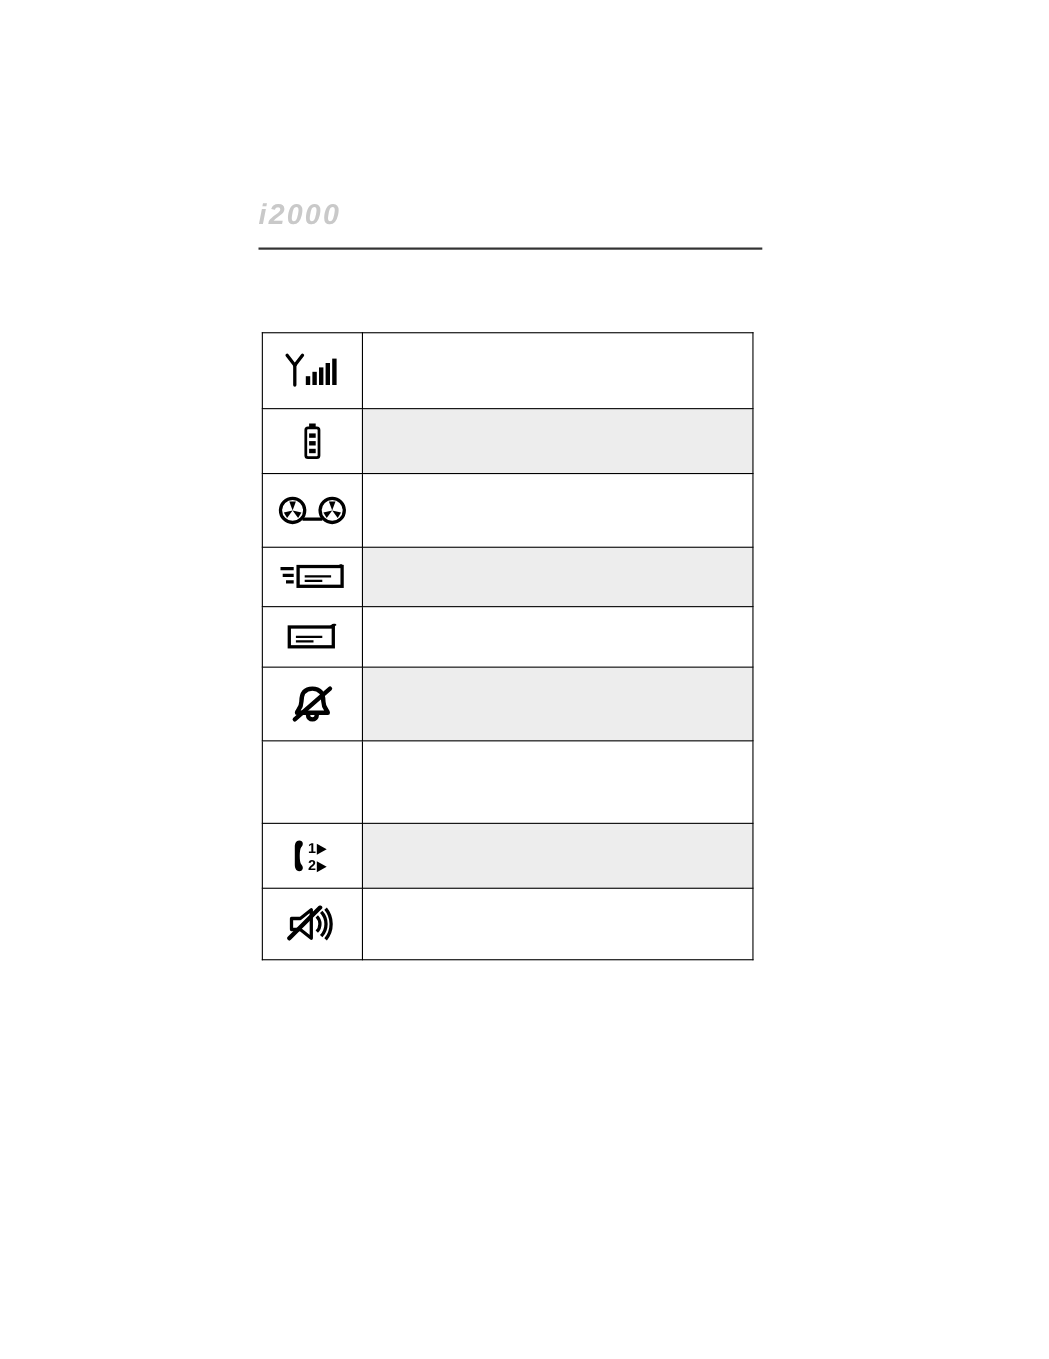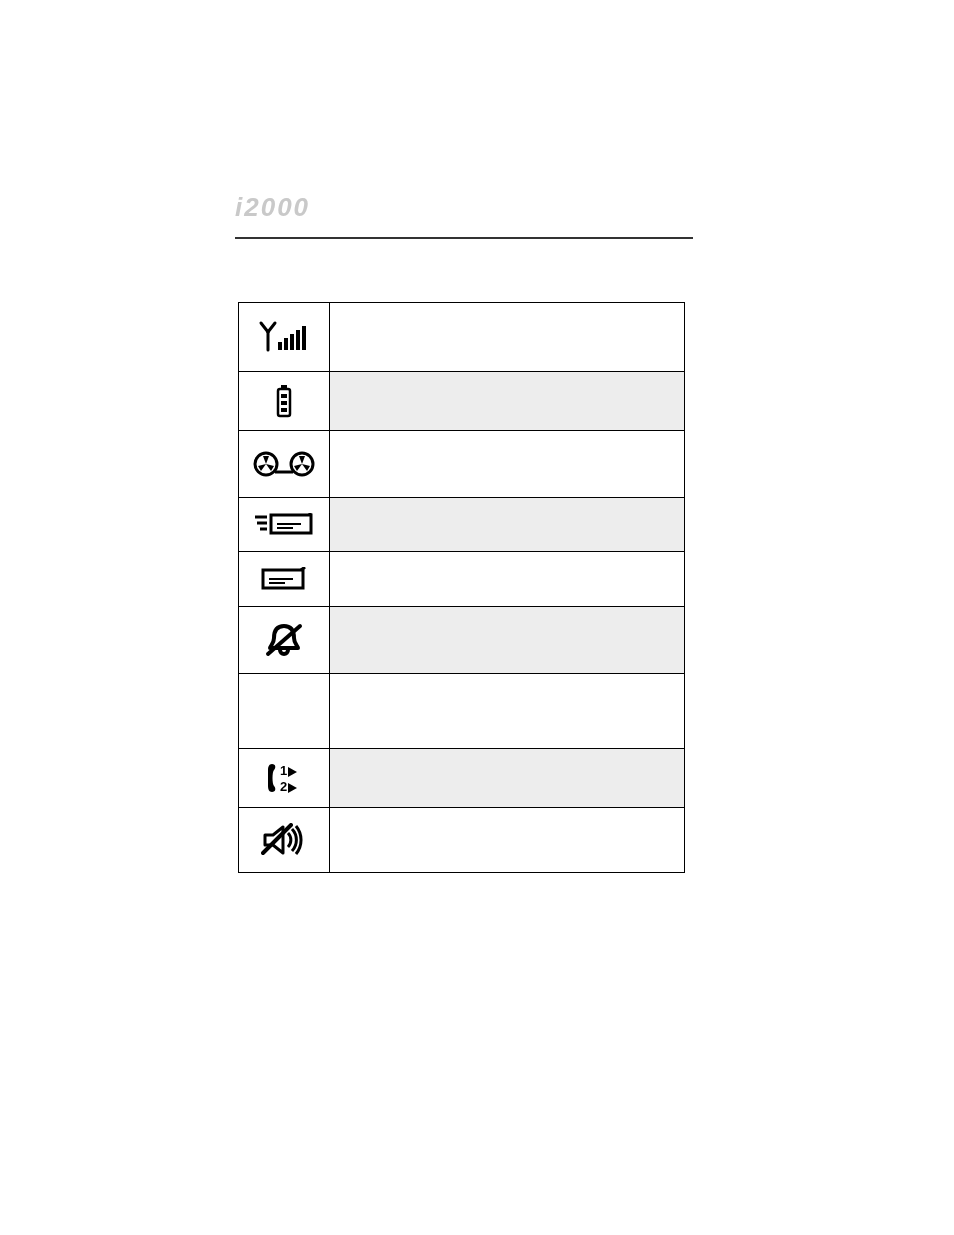--- a/index.html
+++ b/index.html
@@ -12,21 +12,21 @@
     color: #000;
   }
   .page {
     position: relative;
     width: 954px;
     height: 1235px;
   }
   .header-block {
     position: absolute;
     left: 235px;
-    top: 192px;
+    top: 180px;
     width: 458px;
   }
   .logo-text {
     font-style: italic;
     font-weight: bold;
     font-size: 26px;
     letter-spacing: 2px;
     color: #c9c9c9;
   }
   .header-rule {

